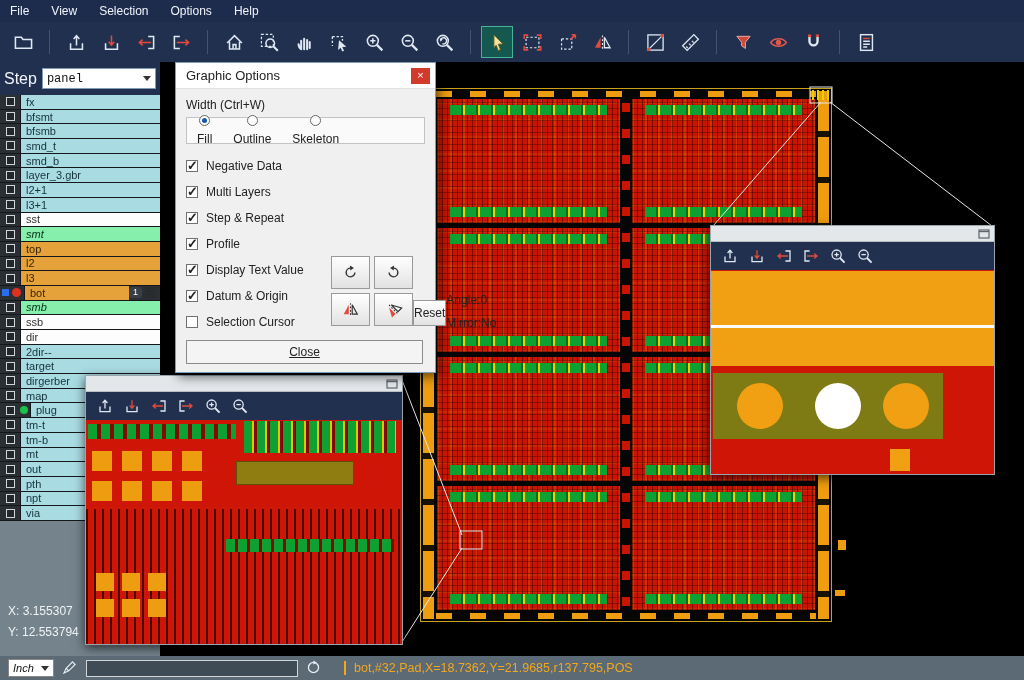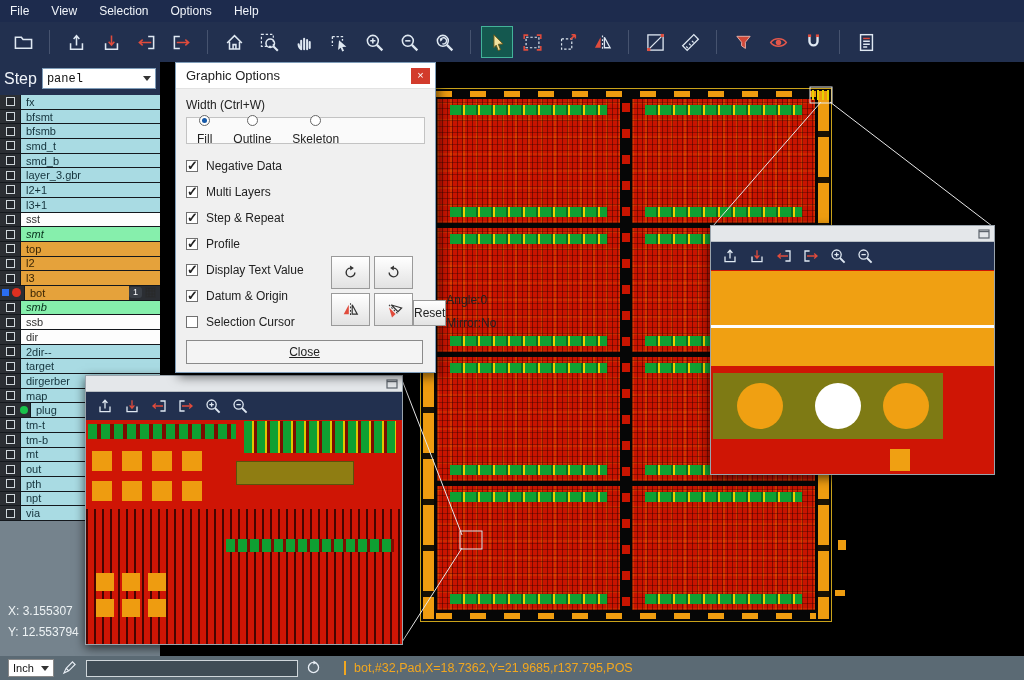--- a/index.html
+++ b/index.html
@@ -138,21 +138,21 @@
   .rot45 svg { transform:rotate(-45deg); }
   .reset-btn { width:82px; height:26px; border:1px solid #9a9a9a; background:linear-gradient(#fff,#e2e2e2);
     display:flex; align-items:center; justify-content:center; margin-bottom:9px; }
   .dlg-stat { line-height:1.9; }
   .dlg-close-btn { position:absolute; left:10px; right:12px; bottom:8px; height:24px; border:1px solid #8a8a8a;
     background:#f4f4f4; display:flex; align-items:center; justify-content:center;text-decoration:underline; }
   
   .statusbar { position:absolute; left:0; right:0; bottom:0; height:24px; background:#5b6a74;
     display:flex; align-items:center; gap:8px; padding:0 8px; z-index:6; font-size:12px; }
   .unit-select { width:46px; height:18px; background:#fff; border:1px solid #888; color:#111; font-size:11px;
-    display:flex; align-items:center; justify-content:space-between; padding:0 4px; }
+    display:flex; align-items:center; justify-content:space-between; padding:0 4px;font-style:italic; }
   .unit-select .chev { border-top-color:#333; }
   .sb-icon { width:16px; height:16px; color:#e8eef5; flex:none; }
   .sb-icon svg { width:15px; height:15px; display:block; }
   .command-input { width:212px; height:17px; background:#3f4c55; border:1px solid #cfd6da; color:#eee;
     font-size:11px; padding:0 4px; font-family:"Liberation Sans",sans-serif; }
   .status-sep { width:2px; height:14px; background:#f2a71f; margin-left:14px; flex:none; }
   .status-msg { color:#f2a71f; font-size:12.5px; white-space:nowrap; }
 </style>
 </head>
 <body>

